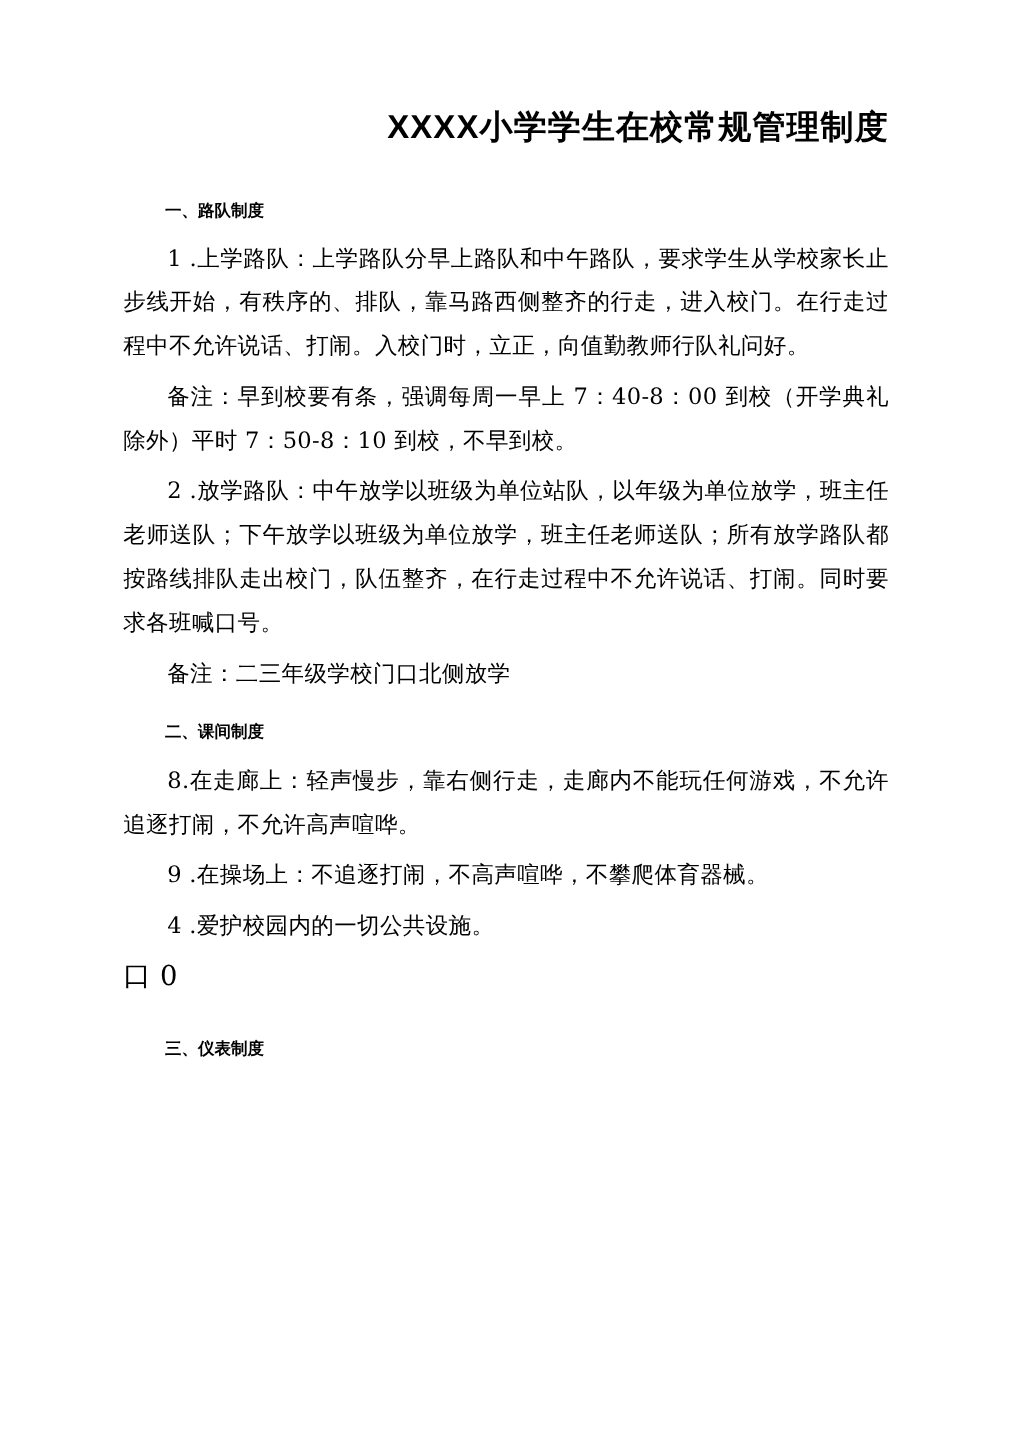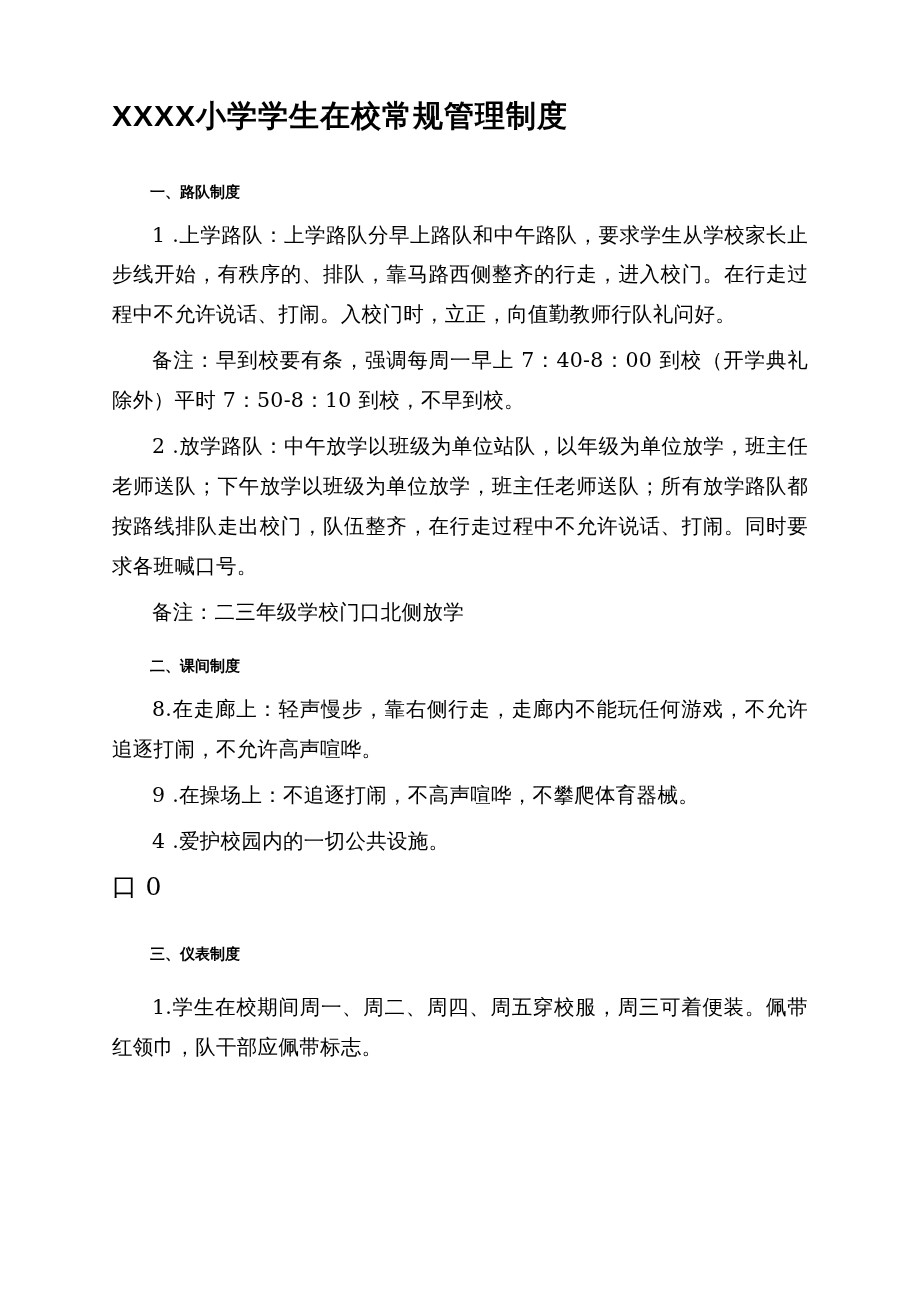--- a/index.html
+++ b/index.html
@@ -15,21 +15,21 @@
     overflow: hidden;
   }
   .page {
     width: 920px;
     height: 1301px;
     box-sizing: border-box;
     padding: 96px 112px 40px 112px;
     position: relative;
   }
   .doc-title {
-    text-align: left;
+    text-align: right;
     font-family: "Liberation Sans", sans-serif;
     font-size: 30px;
     font-weight: 700;
     letter-spacing: 1px;
     margin: 0 0 46px 0;
     line-height: 1.3;
   }
   .section-heading {
     font-family: "Liberation Sans", sans-serif;
     font-size: 15px;
@@ -79,16 +79,15 @@
     <p class="para">9 .在操场上：不追逐打闹，不高声喧哗，不攀爬体育器械。</p>
     <p class="para">4     .爱护校园内的一切公共设施。</p>
     <p class="para-overflow">口 0</p>
   </div>
 
   <div class="spacer-sm"></div>
 
   <div>
     <div class="section-heading">三、仪表制度</div>
     <div class="spacer-sm"></div>
-    <p class="para">1.学生在校期间周一、周二、周四、周五穿校服，周三可着便装。佩带红领巾，队干部应佩带标志。</p>
   </div>
 
 </div>
 
 </body></html>

